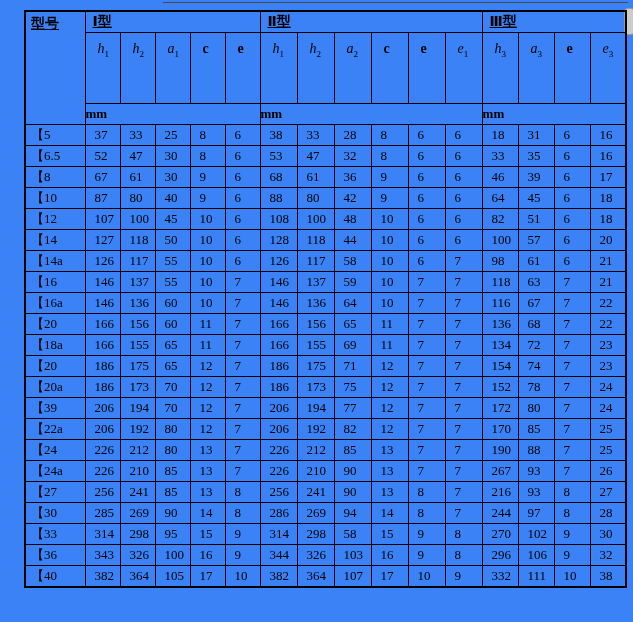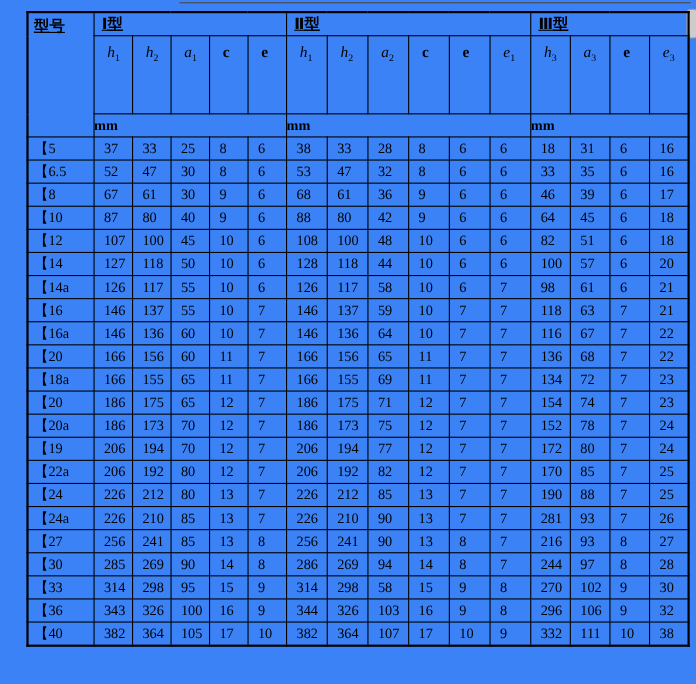--- a/index.html
+++ b/index.html
@@ -313,21 +313,21 @@
           <td class="num-td">75</td>
           <td class="num-td">12</td>
           <td class="num-td">7</td>
           <td class="num-td">7</td>
           <td class="num-td">152</td>
           <td class="num-td">78</td>
           <td class="num-td">7</td>
           <td class="num-td">24</td>
         </tr>
         <tr>
-          <td class="model-td">【19</td>
+          <td class="model-td">【39</td>
           <td class="num-td">206</td>
           <td class="num-td">194</td>
           <td class="num-td">70</td>
           <td class="num-td">12</td>
           <td class="num-td">7</td>
           <td class="num-td">206</td>
           <td class="num-td">194</td>
           <td class="num-td">77</td>
           <td class="num-td">12</td>
           <td class="num-td">7</td>
@@ -379,21 +379,21 @@
           <td class="num-td">210</td>
           <td class="num-td">85</td>
           <td class="num-td">13</td>
           <td class="num-td">7</td>
           <td class="num-td">226</td>
           <td class="num-td">210</td>
           <td class="num-td">90</td>
           <td class="num-td">13</td>
           <td class="num-td">7</td>
           <td class="num-td">7</td>
-          <td class="num-td">281</td>
+          <td class="num-td">267</td>
           <td class="num-td">93</td>
           <td class="num-td">7</td>
           <td class="num-td">26</td>
         </tr>
         <tr>
           <td class="model-td">【27</td>
           <td class="num-td">256</td>
           <td class="num-td">241</td>
           <td class="num-td">85</td>
           <td class="num-td">13</td>

